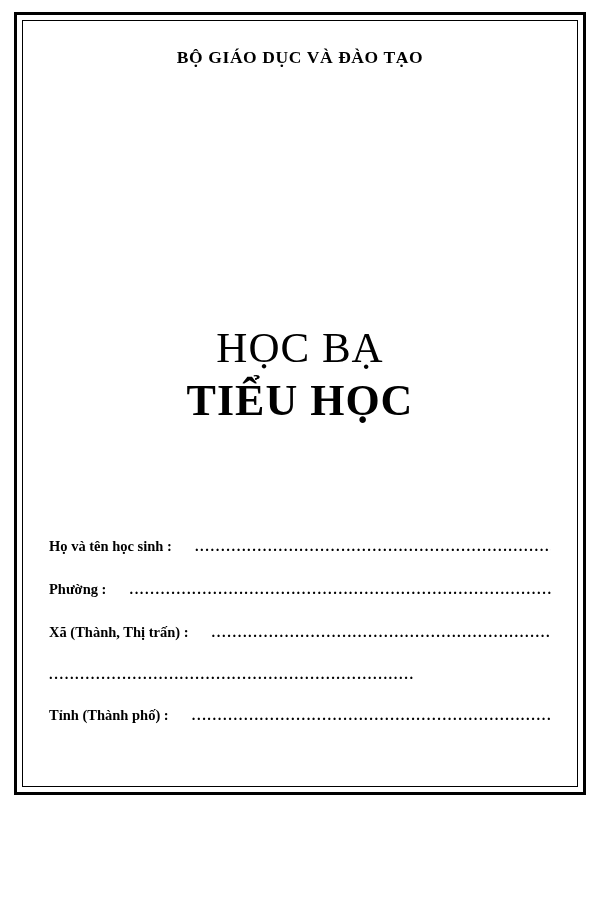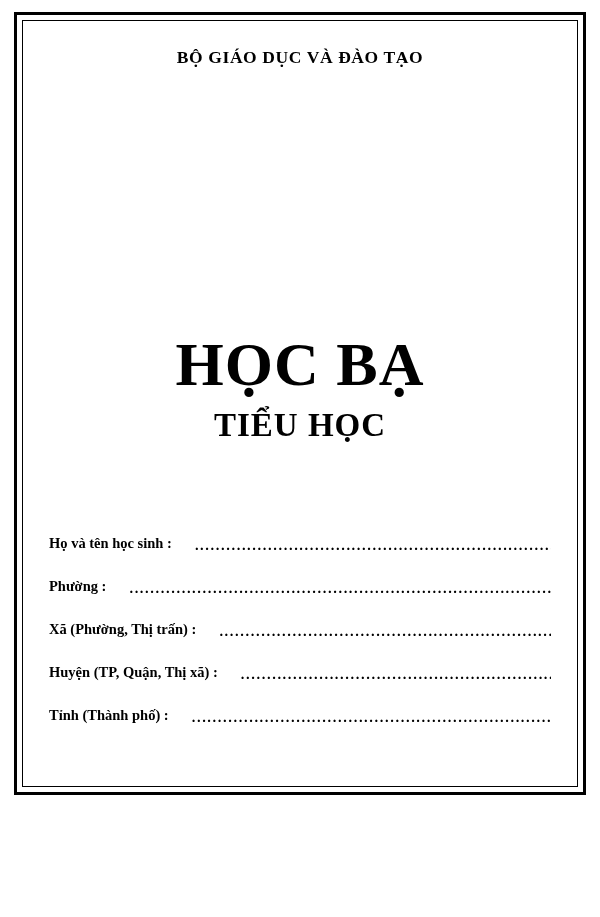--- a/index.html
+++ b/index.html
@@ -55,42 +55,42 @@
     margin-top: 6px;
   }
   .title-block {
     position: absolute;
     left: 0;
     right: 0;
     top: 300px;
     text-align: center;
   }
   .main-title {
-    font-weight: bold;
-    font-size: 62px;
+    font-weight: normal;
+    font-size: 43px;
     letter-spacing: 1px;
     line-height: 1.02;
-    margin: 12px;
+    margin: 5px;
   }
   .sub-title {
     font-weight: bold;
-    font-size: 33px;
+    font-size: 44px;
     letter-spacing: 1px;
     line-height: 1.05;
     margin: 8px 0 0 0;
   }
   .fields {
     position: absolute;
     left: 26px;
     right: 26px;
     bottom: 46px;
   }
   .field-row {
     display: flex;
-    align-items: flex-end;
+    align-items: center;
     font-weight: bold;
     font-size: 14.5px;
     margin-bottom: 26px;
     white-space: nowrap;
     overflow: hidden;
     gap: 19px;
   }
   .field-row:last-child {
     margin-bottom: 16px;
   }
@@ -128,26 +128,25 @@
             <span class="field-label">Họ và tên học sinh :</span>
             <span class="field-dots">.............................................................................................</span>
           </div>
 
           <div class="field-row">
             <span class="field-label">Phường :</span>
             <span class="field-dots">.......................................................................................................................</span>
           </div>
 
           <div class="field-row">
-            <span class="field-label">Xã (Phường, Thị trấn) :</span>
+            <span class="field-label">Xã (Thành, Thị trấn) :</span>
             <span class="field-dots">...............................................................................</span>
           </div>
 
           <div class="field-row">
-            <span class="field-label">Huyện (TP, Quận, Thị xã) :</span>
             <span class="field-dots">......................................................................</span>
           </div>
 
           <div class="field-row">
             <span class="field-label">Tỉnh (Thành phố) :</span>
             <span class="field-dots">........................................................................................</span>
           </div>
 
         </div>
 

